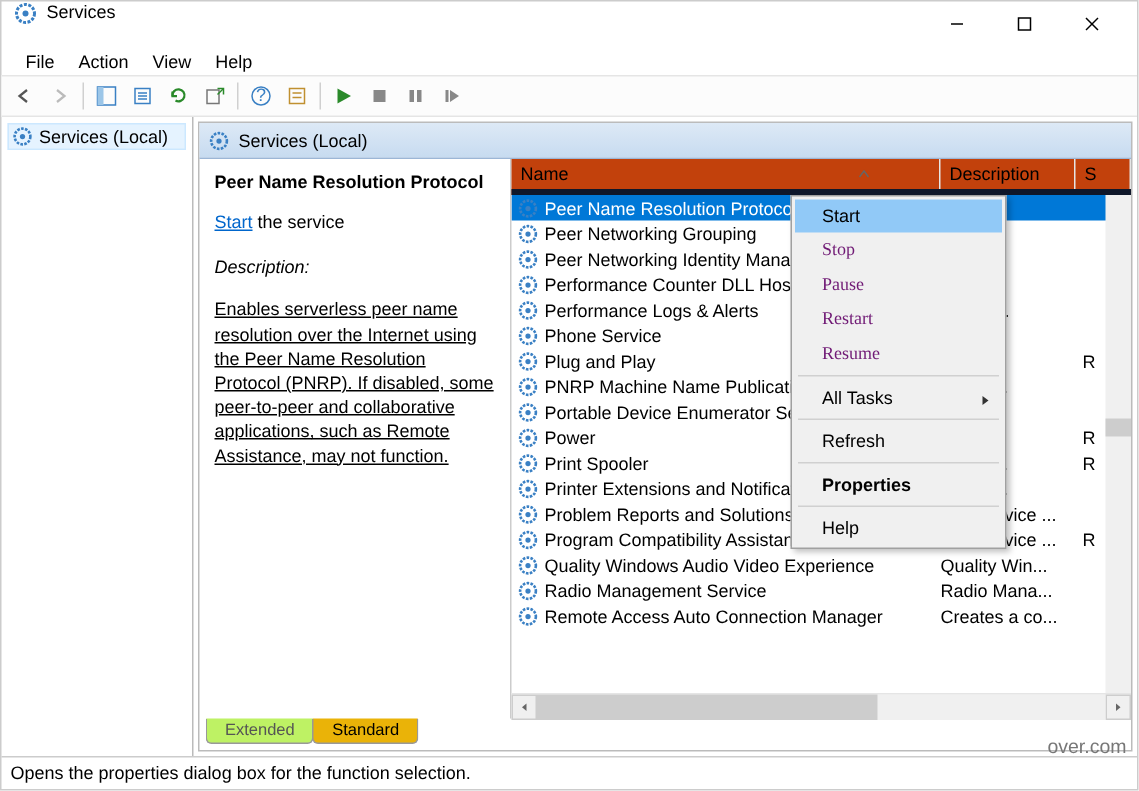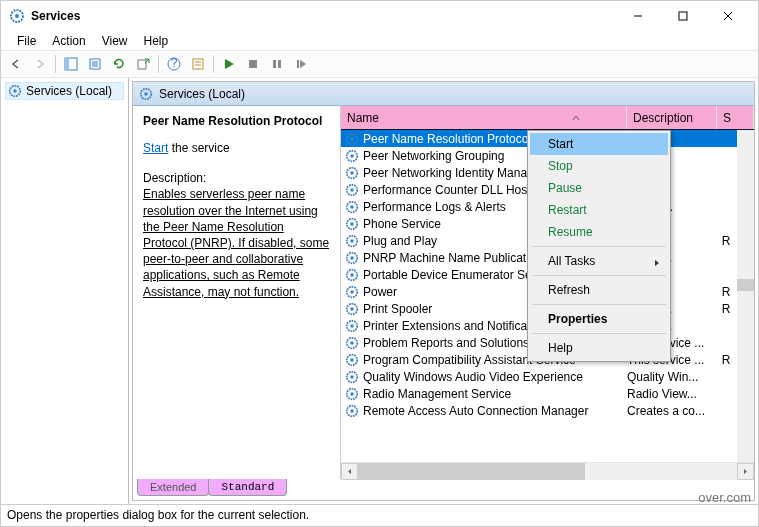--- a/index.html
+++ b/index.html
@@ -1,63 +1,63 @@
 <!DOCTYPE html>
 <html><head>
 <meta charset="utf-8">
 <style>
 * { box-sizing: border-box; font-family: 'Segoe UI', Tahoma, sans-serif; font-size: 12px; }
 body { margin: 0; background: #fff; width: 759px; height: 527px; overflow: hidden; display: flex; flex-direction: column; border: 1px solid #ccc; }
-.titlebar { height: 30px; display: flex; align-items: center; padding: 0 8px; font-weight: bold; }
+.titlebar { height: 30px; display: flex; padding: 0 8px; }
 .titlebar .gear { width: 16px; height: 16px; margin-right: 6px; }
 .titlebar .title { flex: 1; font-size: 12px; }
 .titlebar .ctrl { width: 45px; height: 30px; display: flex; align-items: center; justify-content: center; }
 .titlebar .ctrl svg { width: 10px; height: 10px; }
 .menubar { height: 19px; display: flex; align-items: center; padding: 0 8px; gap: 0; }
 .menubar .mi { padding: 2px 8px; text-align: center; }
 .toolbar { height: 28px; border-top: 1px solid #e5e5e5; border-bottom: 1px solid #e5e5e5; display: flex; align-items: center; padding: 0 4px; gap: 2px; background: #fcfcfc; }
 .toolbar .tb { width: 22px; height: 22px; display: flex; align-items: center; justify-content: center; border: 1px solid transparent; }
 .toolbar .sep { width: 1px; height: 18px; background: #d0d0d0; margin: 0 2px; }
 .body { flex: 1; display: flex; min-height: 0; }
 .navpane { width: 128px; border-right: 1px solid #bbb; padding: 4px; }
 .navitem { display: flex; align-items: center; gap: 4px; background: #e5f3ff; border: 1px solid #cce8ff; padding: 1px 2px; }
 .mainpane { flex: 1; display: flex; flex-direction: column; min-width: 0; border: 1px solid #bbb; margin: 3px; }
 .mainhdr { background: linear-gradient(#dde9f6,#c7dbf0); border-bottom: 1px solid #9cb6d6; height: 24px; display: flex; align-items: center; padding: 0 6px; gap: 6px; font-size: 12px; }
 .maincontent { flex: 1; display: flex; min-height: 0; }
 .detailpane { width: 208px; border-right: 1px solid #ccc; padding: 8px 10px; }
 .detailpane h3 { margin: 0 0 12px 0; font-size: 12px; font-weight: bold; }
 .detailpane a { color: #0066cc; text-decoration: underline; }
 .detailpane p { margin: 0 0 14px 0; line-height: 1.35; }
 .listpane { flex: 1; display: flex; flex-direction: column; min-width: 0; position: relative; }
-.colhdr { height: 24px; display: flex; border-bottom: 1px solid #0f172a; background: #f9a8d4; }
+.colhdr { height: 24px; display: flex; border-bottom: 4px solid #0f172a; background: #c2410c; }
 .colhdr .ch { padding: 4px 6px; border-right: 1px solid #e5e5e5; display: flex; align-items: center; gap: 6px; }
 .listbody { flex: 1; overflow: hidden; position: relative; }
 .row { height: 17px; display: flex; align-items: center; padding-left: 4px; white-space: nowrap; }
 .row .gear { width: 14px; height: 14px; margin-right: 4px; flex-shrink: 0; }
 .row.sel { background: #0078d7; color: #fff; }
 .row .c0 { width: 264px; overflow: hidden; text-overflow: ellipsis; }
 .row .c1 { width: 90px; overflow: hidden; text-overflow: ellipsis; }
 .row .c2 { width: 18px; text-align: center; }
 .ctxmenu { position: absolute; top: 0; left: 186px; width: 144px; background: #f0f0f0; border: 1px solid #a0a0a0; box-shadow: 2px 2px 4px rgba(0,0,0,0.25); padding: 2px; z-index: 10; }
 .ctxmenu .ci { padding: 4px 18px; position: relative; }
 .ctxmenu .ci.sel { background: #91c9f7; }
-.ctxmenu .ci.dis { color: #15803d; }
+.ctxmenu .ci.dis { color: #701a75; font-family: Liberation Serif, serif; }
 .ctxmenu .ci.bold { font-weight: bold; }
 .ctxmenu .csep { height: 1px; background: #d0d0d0; margin: 3px 2px; }
 .ctxmenu .arrow { position: absolute; right: 8px; top: 6px; }
 .hscroll { height: 17px; border-top: 1px solid #e5e5e5; background: #f0f0f0; display: flex; align-items: center; }
 .hscroll .btn { width: 17px; height: 17px; background: #f0f0f0; border: 1px solid #cdcdcd; display: flex; align-items: center; justify-content: center; }
 .hscroll .track { flex: 1; height: 17px; background: #f0f0f0; position: relative; }
 .hscroll .thumb { position: absolute; left: 0; width: 60%; height: 100%; background: #cdcdcd; }
 .vscroll { position: absolute; right: 0; top: 24px; bottom: 17px; width: 17px; background: #f0f0f0; }
 .vscroll .thumb { position: absolute; top: 45%; height: 12px; width: 100%; background: #cdcdcd; }
 .tabs { height: 21px; display: flex; align-items: flex-start; padding-left: 4px; }
 .tabs .tab { padding: 2px 12px; border: 1px solid #999; border-top: none; border-radius: 0 0 4px 4px; background: #fff; margin-right: -1px; font-size: 11px; position: relative; }
-.tabs .tab.active { background: #f0abfc; z-index: 1; font-family: Liberation Mono, monospace; }
-.tabs .tab.inactive { background: #f0abfc; color: #555; }
+.tabs .tab.active { background: #eab308; z-index: 1; }
+.tabs .tab.inactive { background: #bef264; color: #555; }
 .status { height: 22px; border-top: 1px solid #ccc; padding: 3px 6px; font-size: 12px; }
 .watermark { position: fixed; right: 8px; bottom: 22px; color: #777; font-size: 13px; z-index: 50; }
 svg.gear circle.outer { fill: none; stroke: #3a80c4; stroke-width: 2; stroke-dasharray: 2 1; }
 svg.gear circle.inner { fill: #3a80c4; }
 </style>
 </head>
 <body>
 
 <div class="titlebar">
   <svg class="gear" viewBox="0 0 16 16">
@@ -187,21 +187,21 @@
         </svg>
       <span>Services (Local)</span>
     </div>
 
     <div class="maincontent">
       <div class="detailpane">
         <h3>Peer Name Resolution Protocol</h3>
         <p>
           <a href="#">Start</a><span> the service</span>
         </p>
-        <p style="margin-bottom:0;">Description:</p>
+        <p style="margin-bottom:12px;font-style:italic;">Description:</p>
         <p style="margin-top:0;text-decoration:underline;">Enables serverless peer name resolution over the Internet using the Peer Name Resolution Protocol (PNRP). If disabled, some peer-to-peer and collaborative applications, such as Remote Assistance, may not function.</p>
       </div>
 
       <div class="listpane">
         <div class="colhdr">
           <div class="ch" style="width:286px">
             <span>Name</span>
             <svg width="8" height="8" viewBox="0 0 8 8" style="margin-left:auto;margin-right:40px">
                 <path d="M1 6 L4 2 L7 6" fill="none" stroke="#666"></path>
               </svg>
@@ -346,21 +346,21 @@
               <span class="c0">Quality Windows Audio Video Experience</span>
               <span class="c1">Quality Win...</span>
               <span class="c2"></span>
             </div>
             <div class="row">
               <svg class="gear" viewBox="0 0 16 16">
                 <circle class="outer" cx="8" cy="8" r="6"></circle>
                 <circle class="inner" cx="8" cy="8" r="2"></circle>
               </svg>
               <span class="c0">Radio Management Service</span>
-              <span class="c1">Radio View...</span>
+              <span class="c1">Radio Mana...</span>
               <span class="c2"></span>
             </div>
             <div class="row">
               <svg class="gear" viewBox="0 0 16 16">
                 <circle class="outer" cx="8" cy="8" r="6"></circle>
                 <circle class="inner" cx="8" cy="8" r="2"></circle>
               </svg>
               <span class="c0">Remote Access Auto Connection Manager</span>
               <span class="c1">Creates a co...</span>
               <span class="c2"></span>
@@ -409,14 +409,14 @@
       </div>
     </div>
 
     <div class="tabs">
       <div class="tab inactive">Extended</div>
       <div class="tab active">Standard</div>
     </div>
   </div>
 </div>
 
-<div class="status">Opens the properties dialog box for the current selection.</div>
+<div class="status">Opens the properties dialog box for the function selection.</div>
 <div class="watermark">over.com</div>
 
 </body></html>

